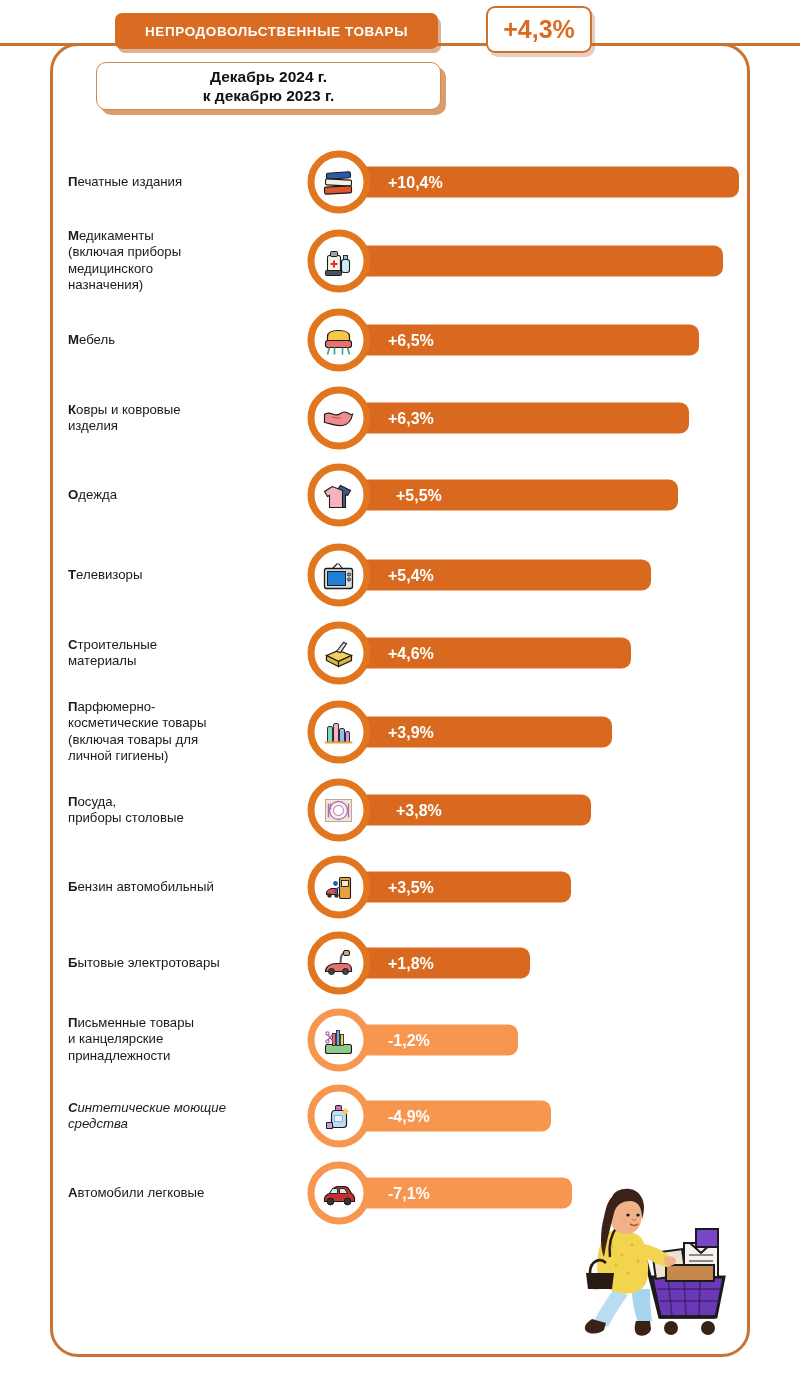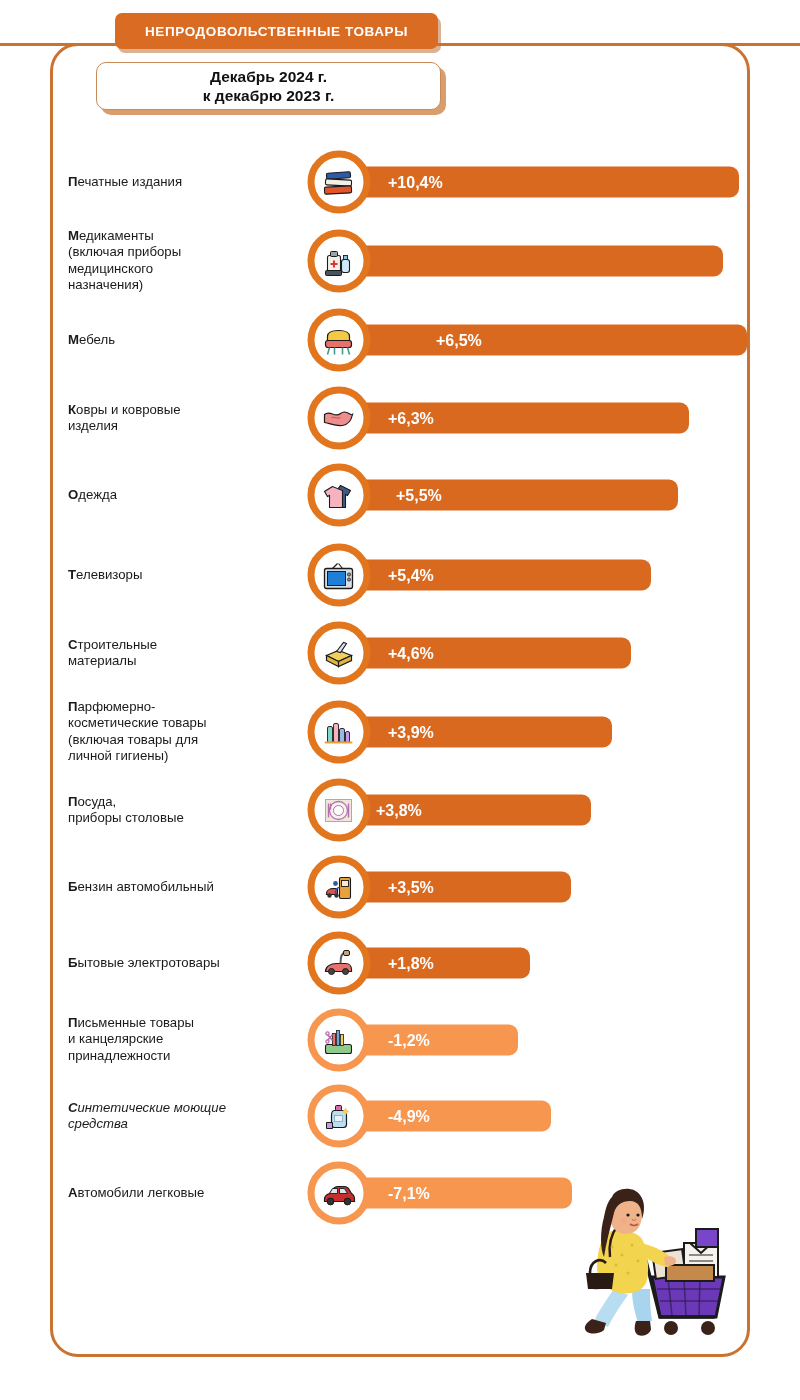--- a/index.html
+++ b/index.html
@@ -92,20 +92,23 @@
   <div class="rule left"></div>
   <div class="rule mid"></div>
   <div class="rule right"></div>
 
   <div class="frame"></div>
 
   <div class="title-badge">
     <span>НЕПРОДОВОЛЬСТВЕННЫЕ ТОВАРЫ</span>
   </div>
 
+  <div class="value-badge">
+    <span>+4,3%</span>
+  </div>
 
   <div class="date-badge">
     <span>Декабрь 2024 г.</span>
     <span>к декабрю 2023 г.</span>
   </div>
 
   <div id="rows-host">
       <div class="row" style="top: 0px;">
         <div class="lbl" style="top: 182px;">
           <div><b>П</b><span>ечатные издания</span></div>
@@ -139,21 +142,21 @@
     <rect x="23" y="18" width="8" height="13" rx="2.5" fill="#CFE9F7" stroke="#1b1b1b" stroke-width="1.1"></rect>
     <rect x="25" y="14" width="4" height="4" fill="#8FBEDB" stroke="#1b1b1b" stroke-width=".9"></rect>
     <rect x="7" y="29" width="16" height="5" rx="1" fill="#4A5260" stroke="#1b1b1b" stroke-width="1"></rect>
   </svg>
         </div>
       </div>
       <div class="row" style="top: 0px;">
         <div class="lbl" style="top: 340px;">
           <div><b>М</b><span>ебель</span></div>
         </div>
-        <div class="bar pos" style="left: 316px; top: 340px; width: 383px; padding-left: 48px;">
+        <div class="bar pos" style="left: 316px; top: 340px; width: 383px;">
           <span class="val" style="margin-left: 72px;">+6,5%</span>
         </div>
         <div class="ico pos" style="left: 338.5px; top: 340px;">
           <svg width="40" height="40" viewBox="0 0 40 40">
     <path d="M9 16c0-4 3-6 11-6s11 2 11 6v6H9z" fill="#F6C944" stroke="#1b1b1b" stroke-width="1.2"></path>
     <rect x="7" y="20" width="26" height="7" rx="2.5" fill="#E8716B" stroke="#1b1b1b" stroke-width="1.2"></rect>
     <path d="M11 27l-2 7M29 27l2 7M16 27v7M24 27v7" stroke="#3E9C8C" stroke-width="1.6"></path>
   </svg>
         </div>
       </div>
@@ -238,21 +241,21 @@
     <path d="M7 30h26" stroke="#E9A23B" stroke-width="2" stroke-linecap="round"></path>
   </svg>
         </div>
       </div>
       <div class="row" style="top: 0px;">
         <div class="lbl" style="top: 810px;">
           <div><b>П</b><span>осуда,</span></div>
           <div>приборы столовые</div>
         </div>
         <div class="bar pos" style="left: 316px; top: 810px; width: 275px;">
-          <span class="val" style="margin-left: 60px;">+3,8%</span>
+          <span class="val" style="margin-left: 80px;">+3,8%</span>
         </div>
         <div class="ico pos" style="left: 338.5px; top: 810px;">
           <svg width="40" height="40" viewBox="0 0 40 40">
     <rect x="7" y="9" width="26" height="22" fill="#EFE7DA" stroke="#B9A98F" stroke-width="1"></rect>
     <circle cx="20" cy="20" r="9" fill="#F7F3EC" stroke="#B36FB0" stroke-width="1.3"></circle>
     <circle cx="20" cy="20" r="5" fill="#FFF" stroke="#B36FB0" stroke-width="1"></circle>
     <path d="M10 13v14M12 13v6M30 13v14" stroke="#B36FB0" stroke-width="1.4"></path>
   </svg>
         </div>
       </div>

